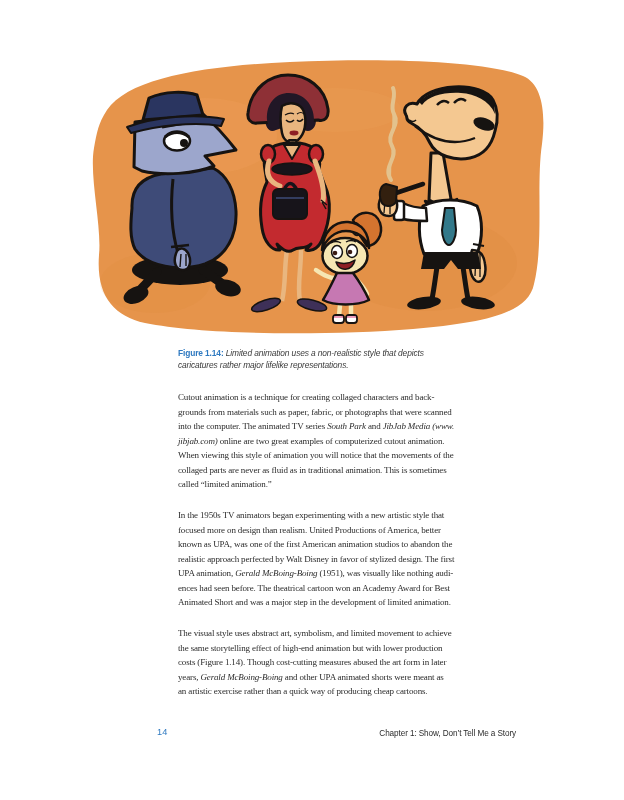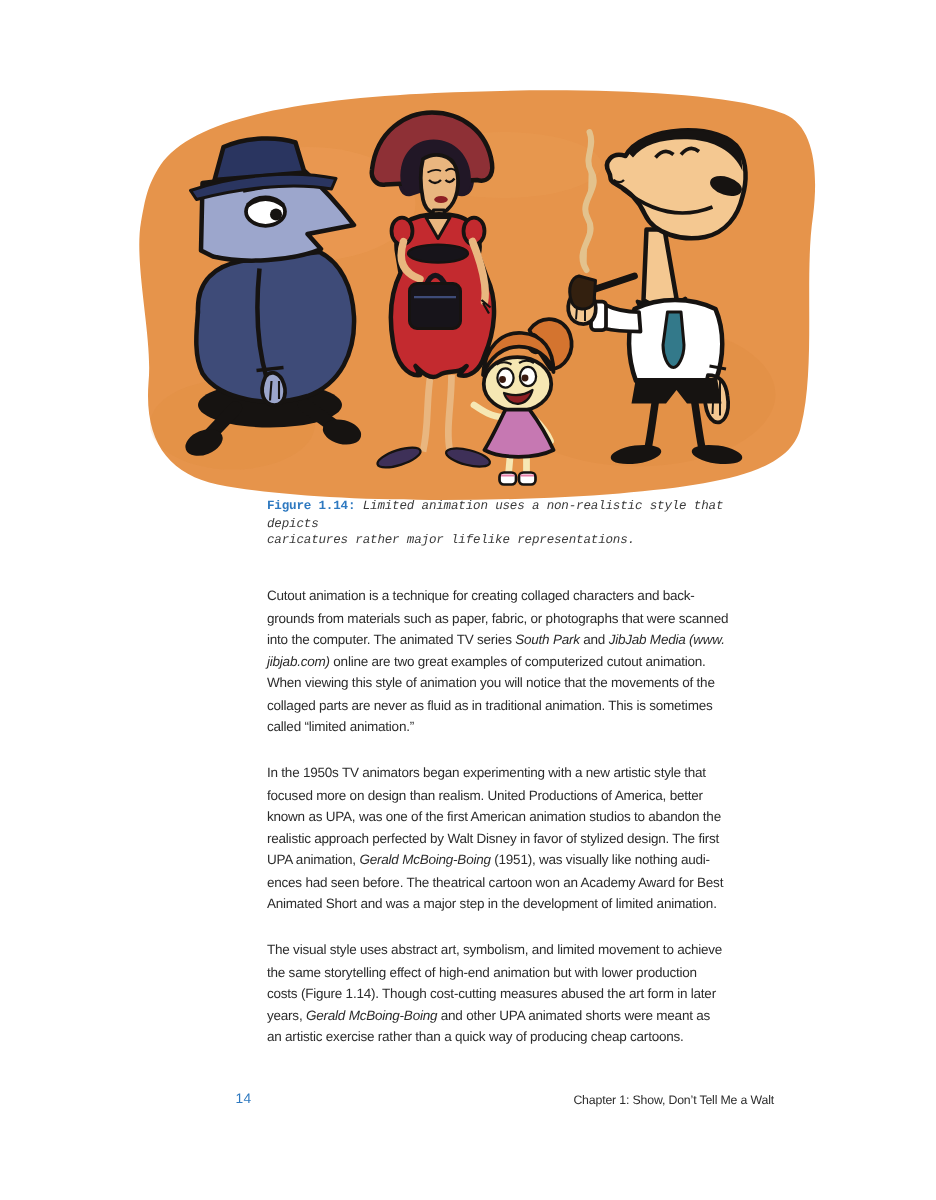--- a/index.html
+++ b/index.html
@@ -1,26 +1,26 @@
 <!DOCTYPE html>
 <html style="--accent: #2E79C0;"><head>
 <meta charset="utf-8">
 <style>
   html,body{margin:0;padding:0;background:#ffffff;}
   body{width:624px;height:800px;position:relative;overflow:hidden;
        font-family:"Liberation Sans",sans-serif;color:#2d2d2d;}
   .page{position:absolute;inset:0;background:#fff;}
   .illustration{position:absolute;left:85px;top:58px;width:463px;height:289px;}
-  .figure-caption{position:absolute;left:178px;top:332px;width:320px;
-       font-size:8.4px;line-height:11.6px;letter-spacing:-0.12px;color:#3a3a3a;font-family:Liberation Mono, monospace;}
+  .figure-caption{position:absolute;left:178px;top:348px;width:320px;
+       font-size:8.4px;line-height:11.6px;letter-spacing:-0.12px;color:#3a3a3a;}
   .figure-caption i{font-style:italic;}
   .cap-label{color:var(--accent,#2e79c0);font-weight:bold;font-style:normal;}
   .bodycopy{position:absolute;left:178px;top:390px;width:346px;
        font-size:9px;line-height:14.5px;letter-spacing:-0.15px;color:#2c2c2c;}
-  .bodycopy p{margin:0 0 16.5px 0;}
+  .bodycopy p{margin:0 0 16.5px 0;font-family:Liberation Serif, serif;}
   .bodycopy i{font-style:italic;}
   .footer-page-num{position:absolute;left:157px;top:727px;font-size:9.2px;
        font-weight:normal;color:var(--accent,#2e79c0);letter-spacing:0.2px;}
   .footer-chapter{position:absolute;right:108px;top:729px;font-size:8.2px;
        letter-spacing:-0.1px;color:#2c2c2c;}
   svg *{vector-effect:none;}
 </style>
 </head>
 <body>
 
@@ -152,15 +152,15 @@
 
   <div class="figure-caption"><span class="cap-label">Figure 1.14:</span><i> Limited animation uses a non-realistic style that depicts</i><br><i>caricatures rather major lifelike representations.</i></div>
 
   <div class="bodycopy">
     <p><span>Cutout animation is a technique for creating collaged characters and back-</span><br><span>grounds from materials such as paper, fabric, or photographs that were scanned</span><br><span>into the computer. The animated TV series </span><i>South Park</i><span> and </span><i>JibJab Media (www.</i><br><i>jibjab.com)</i><span> online are two great examples of computerized cutout animation.</span><br><span>When viewing this style of animation you will notice that the movements of the</span><br><span>collaged parts are never as fluid as in traditional animation. This is sometimes</span><br><span>called “limited animation.”</span></p>
     <p><span>In the 1950s TV animators began experimenting with a new artistic style that</span><br><span>focused more on design than realism. United Productions of America, better</span><br><span>known as UPA, was one of the first American animation studios to abandon the</span><br><span>realistic approach perfected by Walt Disney in favor of stylized design. The first</span><br><span>UPA animation, </span><i>Gerald McBoing-Boing</i><span> (1951), was visually like nothing audi-</span><br><span>ences had seen before. The theatrical cartoon won an Academy Award for Best</span><br><span>Animated Short and was a major step in the development of limited animation.</span></p>
     <p><span>The visual style uses abstract art, symbolism, and limited movement to achieve</span><br><span>the same storytelling effect of high-end animation but with lower production</span><br><span>costs (Figure 1.14). Though cost-cutting measures abused the art form in later</span><br><span>years, </span><i>Gerald McBoing-Boing</i><span> and other UPA animated shorts were meant as</span><br><span>an artistic exercise rather than a quick way of producing cheap cartoons.</span></p>
   </div>
 
   <div class="footer-page-num">14</div>
-  <div class="footer-chapter">Chapter 1: Show, Don’t Tell Me a Walt</div>
+  <div class="footer-chapter">Chapter 1: Show, Don’t Tell Me a Story</div>
 
 </div>
 
 </body></html>

